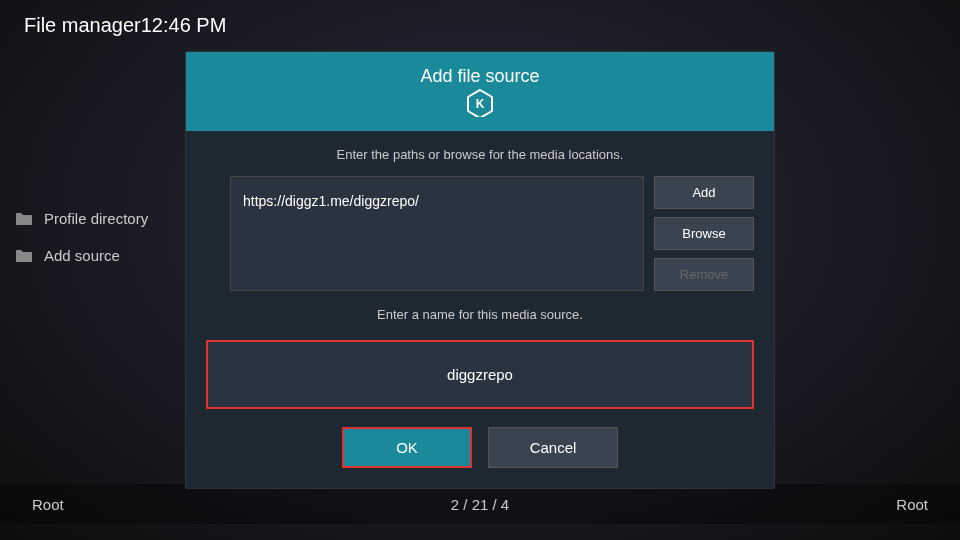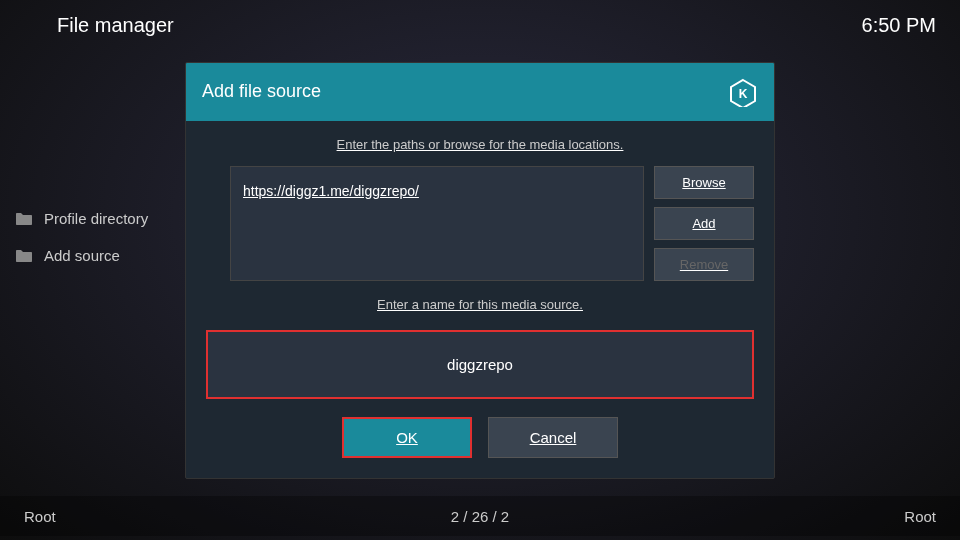--- a/index.html
+++ b/index.html
@@ -23,24 +23,23 @@
 
     
     .top-bar {
       position: absolute;
       top: 0;
       left: 0;
       right: 0;
       height: 50px;
       display: flex;
       align-items: center;
-      justify-content: space-between;
+      justify-content: flex-start;
       padding: 0 24px;
       z-index: 10;
-      margin-left: 33px;
     }
 
     .app-title {
       font-size: 20px;
       font-weight: normal;
       color: #fff;
     }
 
     .clock {
       font-size: 20px;
@@ -70,28 +69,28 @@
 
     .folder-icon {
       width: 16px;
       height: 13px;
       position: relative;
     }
 
     
     .bottom-bar {
       position: absolute;
-      bottom: 4px;
+      bottom: 16px;
       left: 0;
       right: 0;
       height: 40px;
       display: flex;
       align-items: center;
       justify-content: space-between;
-      padding: 0 24px;
+      padding: 0 32px;
       z-index: 10;
       background: rgba(0,0,0,0.3);
     }
 
     .bottom-label {
       font-size: 15px;
       color: #ccc;
     }
 
     .bottom-center {
@@ -116,36 +115,36 @@
       border-radius: 2px;
       overflow: hidden;
     }
 
     .dialog-header {
       background: #1a8a9b;
       padding: 14px 16px;
       display: flex;
       align-items: center;
       justify-content: space-between;
+      flex-direction: column;
     }
 
     .dialog-title {
       font-size: 18px;
       color: #fff;
       font-weight: normal;
     }
 
     .kodi-logo {
       width: 30px;
       height: 30px;
     }
 
     .dialog-body {
       padding: 16px 20px;
-      text-decoration: underline;
     }
 
     .dialog-subtitle {
       text-align: center;
       font-size: 13px;
       color: #ccc;
       margin-bottom: 14px;
     }
 
     .url-section {
@@ -243,21 +242,21 @@
       text-align: center;
     }
   </style>
 </head>
 <body>
 
 <div class="bg"></div>
 
 <div class="top-bar">
   <span class="app-title">File manager</span>
-  <span class="clock">6:50 PM</span>
+  <span class="clock">12:46 PM</span>
 </div>
 
 <div class="sidebar">
   <div class="sidebar-item">
     <svg class="folder-icon" viewBox="0 0 16 13" fill="none" xmlns="http://www.w3.org/2000/svg">
       <path d="M0 2C0 1.4 0.4 1 1 1H5L7 3H15C15.6 3 16 3.4 16 4V12C16 12.6 15.6 13 15 13H1C0.4 13 0 12.6 0 12V2Z" fill="#888"></path>
     </svg>
     <span>Profile directory</span>
   </div>
   <div class="sidebar-item">
@@ -265,21 +264,21 @@
       <path d="M0 2C0 1.4 0.4 1 1 1H5L7 3H15C15.6 3 16 3.4 16 4V12C16 12.6 15.6 13 15 13H1C0.4 13 0 12.6 0 12V2Z" fill="#888"></path>
     </svg>
     <span>Add source</span>
   </div>
 </div>
 
 <div class="bottom-bar">
   <span class="bottom-label">Root</span>
   <div class="bottom-center">
     <span class="bottom-label">2 / 2</span>
-    <span class="bottom-label">6 / 2</span>
+    <span class="bottom-label">1 / 4</span>
   </div>
   <span class="bottom-label">Root</span>
 </div>
 
 <div class="modal-overlay">
   <div class="dialog">
 
     <div class="dialog-header">
       <span class="dialog-title">Add file source</span>
       <svg class="kodi-logo" viewBox="0 0 30 30" xmlns="http://www.w3.org/2000/svg">
@@ -289,22 +288,22 @@
     </div>
 
     <div class="dialog-body">
       <p class="dialog-subtitle">Enter the paths or browse for the media locations.</p>
 
       <div class="url-section">
         <div class="url-list">
           <div class="url-item">https://diggz1.me/diggzrepo/</div>
         </div>
         <div class="url-buttons">
+          <button class="url-btn">Add</button>
           <button class="url-btn">Browse</button>
-          <button class="url-btn">Add</button>
           <button class="url-btn disabled">Remove</button>
         </div>
       </div>
 
       <p class="name-label">Enter a name for this media source.</p>
       <div class="name-input-wrapper">
         <input class="name-input" type="text" value="diggzrepo" style="">
       </div>
 
       <div class="dialog-actions">

